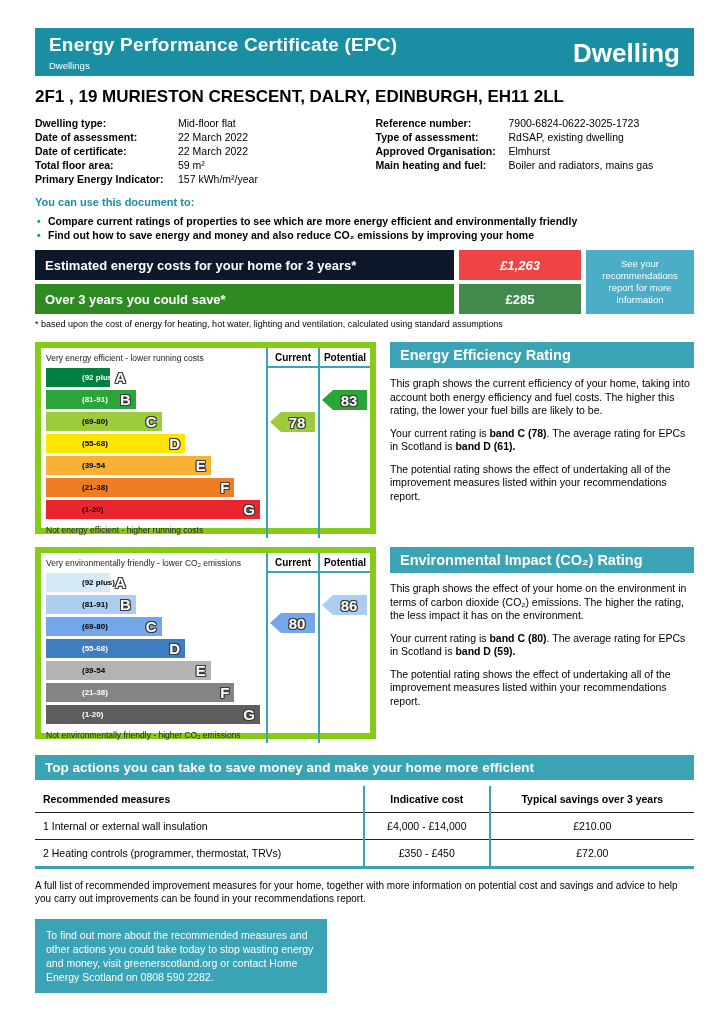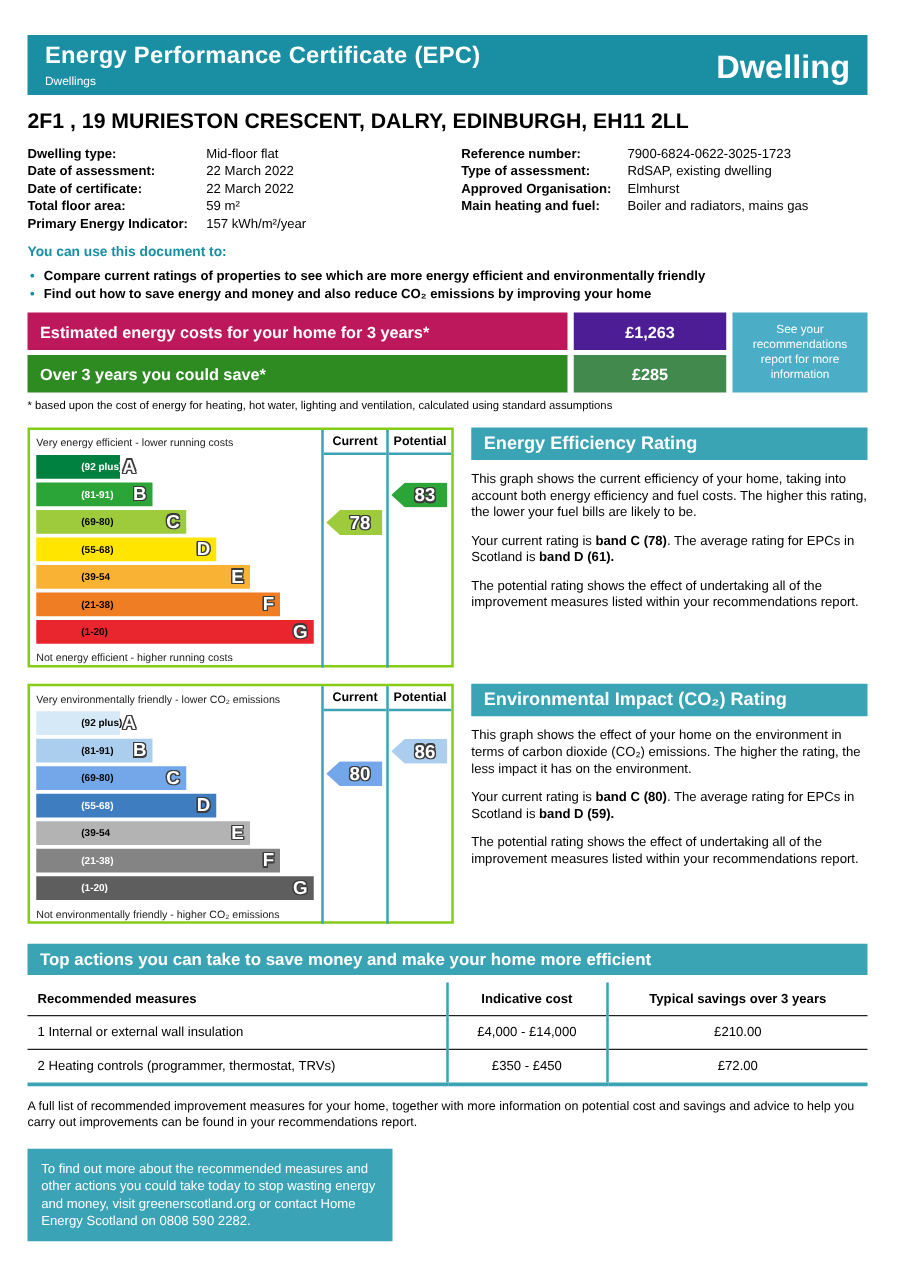--- a/index.html
+++ b/index.html
@@ -1,17 +1,17 @@
 <!DOCTYPE html>
 <html><head>
 <meta charset="utf-8">
 <style>
   * { margin:0; padding:0; box-sizing:border-box; }
   body { background:#ffffff; font-family:"Liberation Sans", sans-serif; color:#000; }
-  .page { width:724px; height:1024px; background:#fff; padding:28px 30px 20px 22px; position:relative; }
+  .page { width:724px; height:1024px; background:#fff; padding:28px 30px 20px 35px; position:relative; }
 
   
   .banner { background:#1a8fa3; color:#fff; height:48px; padding:6px 14px 4px 14px;
             display:flex; justify-content:space-between; align-items:stretch; }
   .banner-title { font-size:19px; font-weight:bold; letter-spacing:.2px; }
   .banner-subtitle { font-size:9.5px; margin-top:4px; }
   .banner-region { font-size:26px; font-weight:bold; align-self:center; }
 
   .address { font-size:17px; font-weight:bold; margin:11px 0 9px 0; }
 
@@ -33,21 +33,21 @@
            gap:4px 5px; margin-top:8px; }
   .cost-label { color:#fff; font-weight:bold; font-size:13px; display:flex; align-items:center; padding-left:10px; }
   .cost-value { color:#fff; font-weight:bold; font-size:13px; display:flex; align-items:center; justify-content:center; }
   .cost-aside { grid-column:3; grid-row:1 / 3; color:#fff; font-size:9.5px; line-height:12px;
                 display:flex; align-items:center; justify-content:center; text-align:center; padding:4px; }
   .footnote { font-size:9px; margin-top:5px; }
 
   
   .rating-row { display:grid; grid-template-columns:341px 1fr; column-gap:14px; margin-top:13px; }
 
-  .chart { border:2px solid #84cc16; display:grid; grid-template-columns:1fr 52px 52px; height:192px; background:#fff; }
+  .chart { border:6px solid #84cc16; display:grid; grid-template-columns:1fr 52px 52px; height:192px; background:#fff; }
   .chart-bars { padding:0 6px 0 5px; }
   .chart-cap-top, .chart-cap-bottom { font-size:8.5px; color:#222; height:20px; display:flex; align-items:center; }
   .chart-cap-bottom { height:16px; }
   .band-row { height:22px; }
   .band { height:19px; display:flex; align-items:center; justify-content:space-between; padding:0 5px 0 4px; }
   .range { font-size:8px; font-weight:bold; white-space:nowrap;margin-left:32px; }
   .letter, .arrow-num { color:#fff; font-weight:bold;
       text-shadow:-1px -1px 0 #3c3c3c, 1px -1px 0 #3c3c3c, -1px 1px 0 #3c3c3c, 1px 1px 0 #3c3c3c,
                   0 -1px 0 #3c3c3c, 0 1px 0 #3c3c3c, -1px 0 0 #3c3c3c, 1px 0 0 #3c3c3c; }
   .letter { font-size:15px; line-height:1; }
@@ -140,22 +140,22 @@
 
   <div class="usage">
     <div class="usage-heading">You can use this document to:</div>
     <ul>
       <li>Compare current ratings of properties to see which are more energy efficient and environmentally friendly</li>
       <li>Find out how to save energy and money and also reduce CO₂ emissions by improving your home</li>
     </ul>
   </div>
 
   <div class="costs">
-    <div class="cost-label" style="background-color: #be185d;">Estimated energy costs for your home for 3 years*</div>
-    <div class="cost-value" style="background-color: #4c1d95;">£1,263</div>
+    <div class="cost-label" style="background-color: #0f172a;">Estimated energy costs for your home for 3 years*</div>
+    <div class="cost-value" style="background-color: #ef4444; font-style: italic;">£1,263</div>
     <div class="cost-aside" style="background-color: rgb(75, 173, 198);">See your recommendations report for more information</div>
     <div class="cost-label" style="background-color: rgb(46, 139, 34);">Over 3 years you could save*</div>
     <div class="cost-value" style="background-color: rgb(66, 137, 77);">£285</div>
   </div>
   <div class="footnote">* based upon the cost of energy for heating, hot water, lighting and ventilation, calculated using standard assumptions</div>
 
   <div class="rating-row">
     <div class="chart">
       <div class="chart-bars">
         <div class="chart-cap-top">Very energy efficient - lower running costs</div>

